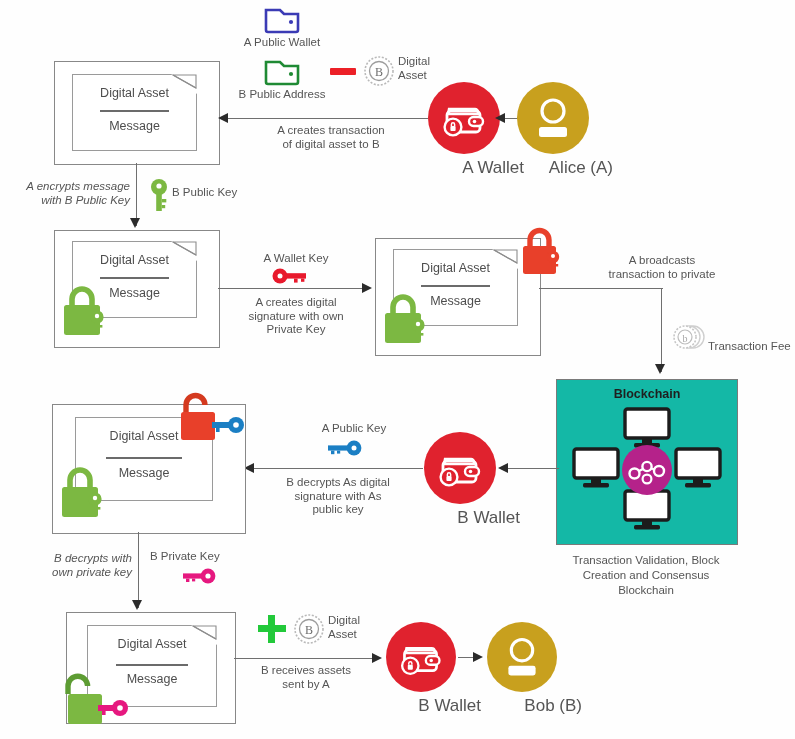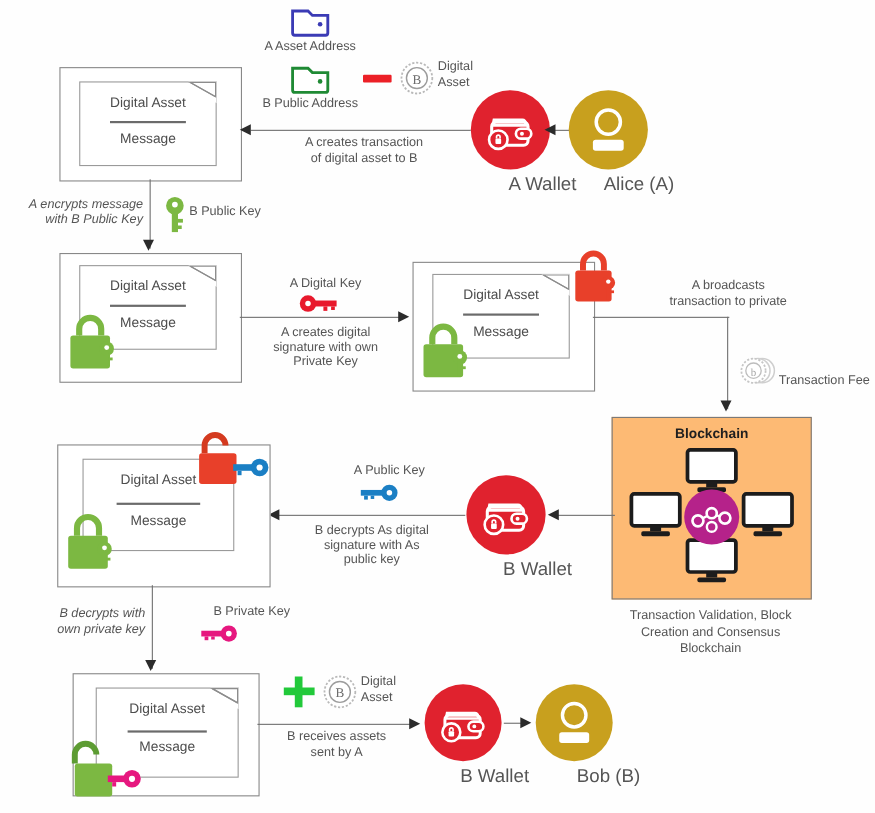--- a/index.html
+++ b/index.html
@@ -42,37 +42,37 @@
   .arw{position:absolute;width:0;height:0;}
   .arw-l{border-top:5.5px solid transparent;border-bottom:5.5px solid transparent;border-right:10px solid #2b2b2b;}
   .arw-r{border-top:5.5px solid transparent;border-bottom:5.5px solid transparent;border-left:10px solid #2b2b2b;}
   .arw-d{border-left:5.5px solid transparent;border-right:5.5px solid transparent;border-top:10px solid #2b2b2b;}
 
   
   .circ{position:absolute;border-radius:50%;}
   .cap{position:absolute;text-align:right;font-size:17px;color:#555;width:120px;}
 
   
-  .bcbox{position:absolute;border:1.3px solid #7a7a7a;background:#fdba74;}
+  .bcbox{position:absolute;border:1.3px solid #7a7a7a;background:#14b8a6;}
   .bctitle{position:absolute;left:0;right:0;top:7px;text-align:center;font-size:12.5px;font-weight:bold;color:#1f1f1f;}
   .bccap{position:absolute;text-align:center;font-size:11.5px;color:#555;line-height:15px;}
 
   
   .addr{position:absolute;}
 </style>
 </head>
 <body>
 
 <div id="stage">
 
   <svg class="addr" style="left:264px;top:6px;" width="36" height="28" viewBox="0 0 36 28">
     <path d="M2 4 h14 l4 4 h14 v16 a2 2 0 0 1 -2 2 h-28 a2 2 0 0 1 -2 -2 z" fill="#fff" stroke="#3b3bb5" stroke-width="2.6"></path>
     <circle cx="27" cy="16" r="2.1" fill="#3b3bb5"></circle>
   </svg>
-  <div class="lbl c abs" style="left:206px;top:36px;width:152px;">A Asset Address</div>
+  <div class="lbl c abs" style="left:206px;top:36px;width:152px;">A Public Wallet</div>
 
   <svg class="addr" style="left:264px;top:58px;" width="36" height="28" viewBox="0 0 36 28">
     <path d="M2 4 h14 l4 4 h14 v16 a2 2 0 0 1 -2 2 h-28 a2 2 0 0 1 -2 -2 z" fill="#fff" stroke="#1f8a34" stroke-width="2.6"></path>
     <circle cx="27" cy="16" r="2.1" fill="#1f8a34"></circle>
   </svg>
   <div class="lbl c abs" style="left:206px;top:88px;width:152px;">B Public Address</div>
 
   <div class="abs" style="left:330px;top:68px;width:26px;height:7px;background:#ec2027;border-radius:1px;"></div>
   <svg class="abs" style="left:362px;top:54px;" width="34" height="34" viewBox="0 0 34 34">
     <circle cx="17" cy="17" r="14" fill="#fff" stroke="#b9b9b9" stroke-width="1.6" stroke-dasharray="2 1.6"></circle>
@@ -154,21 +154,21 @@
       <rect x="5" y="22" width="36" height="30" rx="2.5" fill="#7cb842"></rect>
       <circle cx="38" cy="34" r="6.6" fill="#7cb842"></circle>
       <circle cx="38" cy="33" r="2.2" fill="#fff"></circle>
       <rect x="36" y="37" width="4" height="13" fill="#7cb842"></rect>
       <rect x="40" y="42" width="3.4" height="2.6" fill="#7cb842"></rect>
     </svg>
   </div>
 
   <div class="ln lnh" style="left:218px;top:288px;width:148px;"></div>
   <div class="arw arw-r" style="left:362px;top:283px;"></div>
-  <div class="lbl c abs" style="left:228px;top:252px;width:136px;">A Digital Key</div>
+  <div class="lbl c abs" style="left:228px;top:252px;width:136px;">A Wallet Key</div>
   <svg class="abs" style="left:272px;top:268px;" width="36" height="16" viewBox="0 0 36 16">
     <circle cx="8" cy="8" r="7.5" fill="#e8192c"></circle>
     <circle cx="8" cy="8" r="2.5" fill="#fff"></circle>
     <rect x="13" y="5.2" width="21" height="5.4" fill="#e8192c"></rect>
     <rect x="22" y="10.6" width="3.6" height="4" fill="#e8192c"></rect>
     <rect x="29" y="10.6" width="3.4" height="3.2" fill="#e8192c"></rect>
   </svg>
   <div class="lbl c abs" style="left:224px;top:296px;width:144px;">A creates digital
 signature with own
 Private Key</div>
@@ -315,21 +315,21 @@
     <rect x="38" y="32" width="20" height="6" fill="#1b7fc4"></rect>
     <circle cx="62" cy="35" r="8" fill="#1b7fc4"></circle>
     <circle cx="62" cy="35" r="2.8" fill="#fff"></circle>
     <rect x="42" y="38" width="3.6" height="4" fill="#1b7fc4"></rect>
   </svg>
 
   <div class="ln lnv" style="left:138px;top:532px;height:76px;"></div>
   <div class="arw arw-d" style="left:132px;top:600px;"></div>
   <div class="lbl r abs" style="left:8px;top:552px;width:124px;">B decrypts with
 own private key</div>
-  <div class="lbl l abs" style="left:150px;top:550px;width:110px;margin-left:44px;">B Private Key</div>
+  <div class="lbl l abs" style="left:150px;top:550px;width:110px;">B Private Key</div>
   <svg class="abs" style="left:178px;top:568px;" width="38" height="16" viewBox="0 0 38 16">
     <circle cx="30" cy="8" r="7.4" fill="#e6187f"></circle>
     <circle cx="30" cy="8" r="2.6" fill="#fff"></circle>
     <rect x="5" y="5.4" width="22" height="5.2" fill="#e6187f"></rect>
     <rect x="8" y="10.6" width="3.4" height="3.4" fill="#e6187f"></rect>
     <rect x="14" y="10.6" width="3.2" height="2.8" fill="#e6187f"></rect>
   </svg>
 
   <div class="docbox" style="left:66px;top:612px;width:168px;height:110px;">
     <div class="paper" style="left:20px;top:12px;width:128px;height:80px;">

